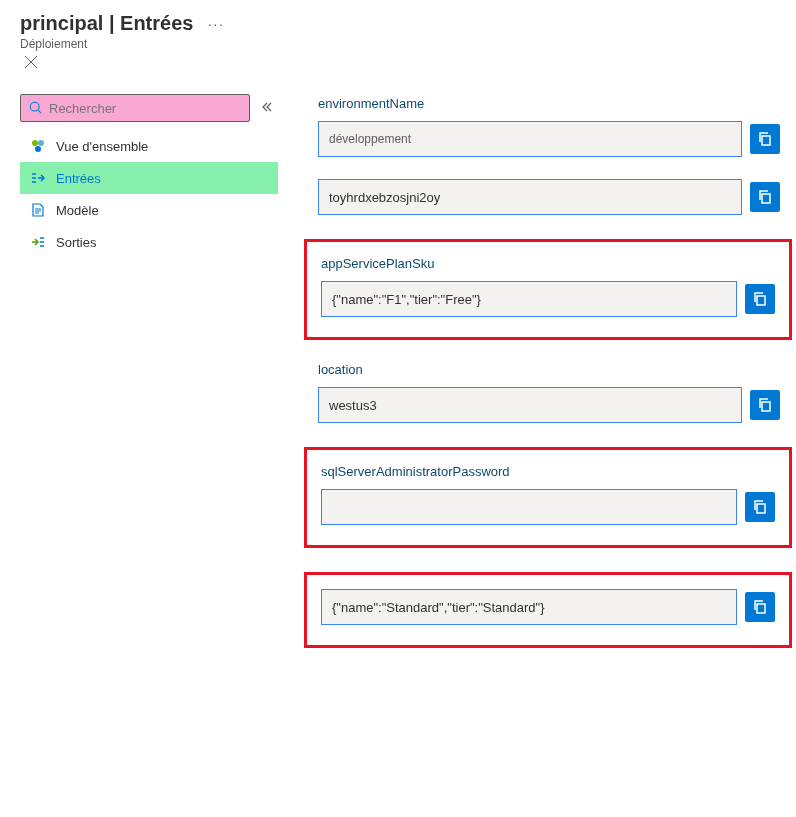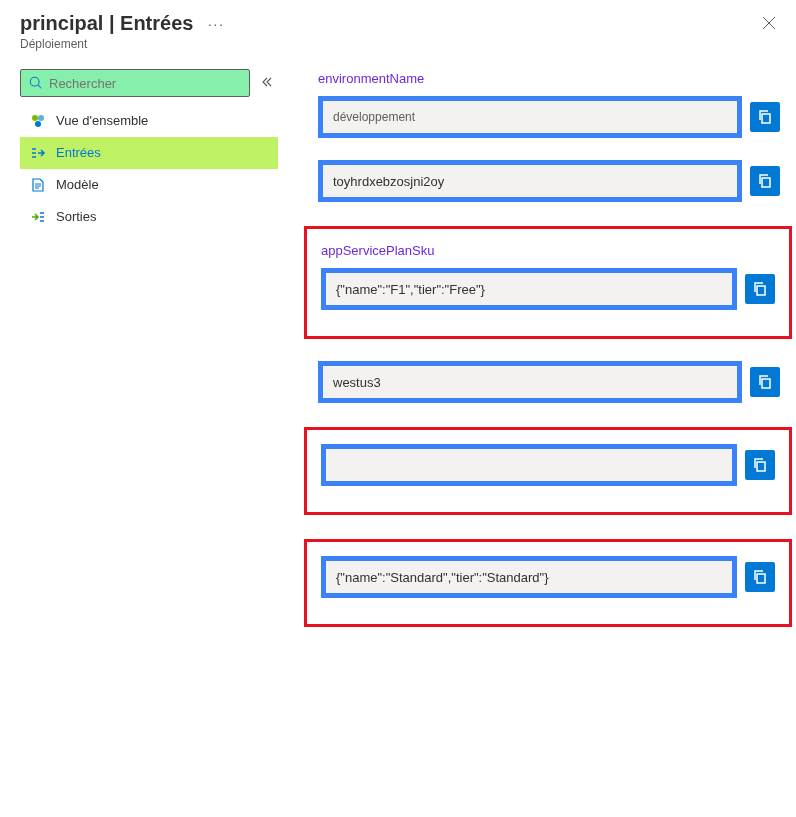--- a/index.html
+++ b/index.html
@@ -1,43 +1,43 @@
 <!DOCTYPE html>
 <html><head>
 <meta charset="utf-8">
 <style>
 * { box-sizing: border-box; margin: 0; padding: 0; }
 body { font-family: "Segoe UI", -apple-system, sans-serif; font-size: 13px; color: #323130; background: #fff; width: 796px; height: 817px; overflow: hidden; }
-.header { padding: 12px 16px 4px 20px; display: flex; justify-content: space-between; align-items: flex-start; }
+.header { padding: 12px 16px 4px 20px; display: flex; justify-content: space-between; align-items: flex-start; flex-direction: column; }
 .title-block { display: flex; flex-direction: column; gap: 2px; }
 .title-row { display: flex; align-items: center; gap: 10px; }
 .title { font-size: 20px; font-weight: 600; color: #323130; }
 .more-btn { font-size: 14px; color: #605e5c; cursor: pointer; padding: 0 4px; letter-spacing: 1px; }
 .subtitle { font-size: 12px; color: #605e5c; }
 .close-btn { font-size: 14px; color: #605e5c; cursor: pointer; padding: 4px; }
 .content { display: flex; padding: 14px 16px 0 20px; gap: 40px; }
 .sidebar { width: 258px; flex-shrink: 0; }
 .search-row { display: flex; align-items: center; gap: 6px; margin-bottom: 8px; }
-.search-box { flex: 1; display: flex; align-items: center; border: 1px solid #605e5c; border-radius: 2px; padding: 4px 8px; height: 28px; background: #86efac; }
+.search-box { flex: 1; display: flex; align-items: center; border: 1px solid #605e5c; border-radius: 2px; padding: 4px 8px; height: 28px; background: #f9a8d4; }
 .search-box svg { flex-shrink: 0; margin-right: 6px; }
 .search-box input { border: none; outline: none; font-size: 13px; color: #605e5c; width: 100%; background: transparent; }
 .collapse-btn { padding: 4px; cursor: pointer; color: #605e5c; }
 .nav { list-style: none; }
-.nav-item { display: flex; align-items: flex-start; gap: 10px; padding: 8px 10px; cursor: pointer; font-size: 13px; color: #323130; }
-.nav-item.selected { background: #bef264; color: #0078d4; }
+.nav-item { display: flex; align-items: center; gap: 10px; padding: 8px 10px; cursor: pointer; font-size: 13px; color: #323130; }
+.nav-item.selected { background: #86efac; color: #0078d4; }
 .nav-item .icon { width: 16px; height: 16px; display: flex; align-items: center; justify-content: center; }
 .main { flex: 1; padding-top: 2px; }
 .field { margin-bottom: 22px; }
-.field-label { font-size: 13px; color: #6d28d9; margin-bottom: 10px; display: block; }
+.field-label { font-size: 13px; color: #0c4a6e; margin-bottom: 10px; display: block; }
 .field-row { display: flex; align-items: center; gap: 8px; }
-.field-input { flex: 1; border: 5px solid #3b82f6; background: #f3f2f1; padding: 6px 10px; font-size: 13px; color: #323130; height: 42px; }
+.field-input { flex: 1; border: 1px solid #3b82f6; background: #f3f2f1; padding: 6px 10px; font-size: 13px; color: #323130; height: 36px; }
 .field-input.dim { color: #605e5c; font-size: 12px; }
 .copy-btn { width: 30px; height: 30px; background: #0078d4; border-radius: 2px; display: flex; align-items: center; justify-content: center; cursor: pointer; flex-shrink: 0; }
 .copy-btn svg { stroke: #fff; fill: none; }
-.highlight-box { border: 3px solid #e81123; padding: 14px 14px 16px 14px; margin-bottom: 22px; margin-left: -14px; margin-right: -12px; margin-top: 24px; }
+.highlight-box { border: 3px solid #e81123; padding: 14px 14px 10px 14px; margin-bottom: 22px; margin-left: -14px; margin-right: -12px; margin-top: 24px; }
 .highlight-box .field:last-child { margin-bottom: 10px; }
 </style>
 </head>
 <body>
 
 <div class="header">
   <div class="title-block">
     <div class="title-row">
       <span class="title">principal | Entrées</span>
       <span class="more-btn">···</span>
@@ -152,33 +152,35 @@
               <svg width="16" height="16" viewBox="0 0 16 16">
                 <rect x="5" y="5" width="8" height="9" stroke-width="1.5"></rect>
                 <path d="M3 11 L3 2 L11 2" stroke-width="1.5"></path>
               </svg>
             </span>
         </div>
       </div>
     </div>
 
     <div class="field">
+      <label class="field-label">location</label>
       <div class="field-row">
         <input class="field-input" readonly="" value="westus3" style="">
         <span class="copy-btn">
             <svg width="16" height="16" viewBox="0 0 16 16">
               <rect x="5" y="5" width="8" height="9" stroke-width="1.5"></rect>
               <path d="M3 11 L3 2 L11 2" stroke-width="1.5"></path>
             </svg>
           </span>
       </div>
     </div>
 
     <div class="highlight-box">
       <div class="field">
+        <label class="field-label">sqlServerAdministratorPassword</label>
         <div class="field-row">
           <input class="field-input" readonly="" value="" style="">
           <span class="copy-btn">
               <svg width="16" height="16" viewBox="0 0 16 16">
                 <rect x="5" y="5" width="8" height="9" stroke-width="1.5"></rect>
                 <path d="M3 11 L3 2 L11 2" stroke-width="1.5"></path>
               </svg>
             </span>
         </div>
       </div>

